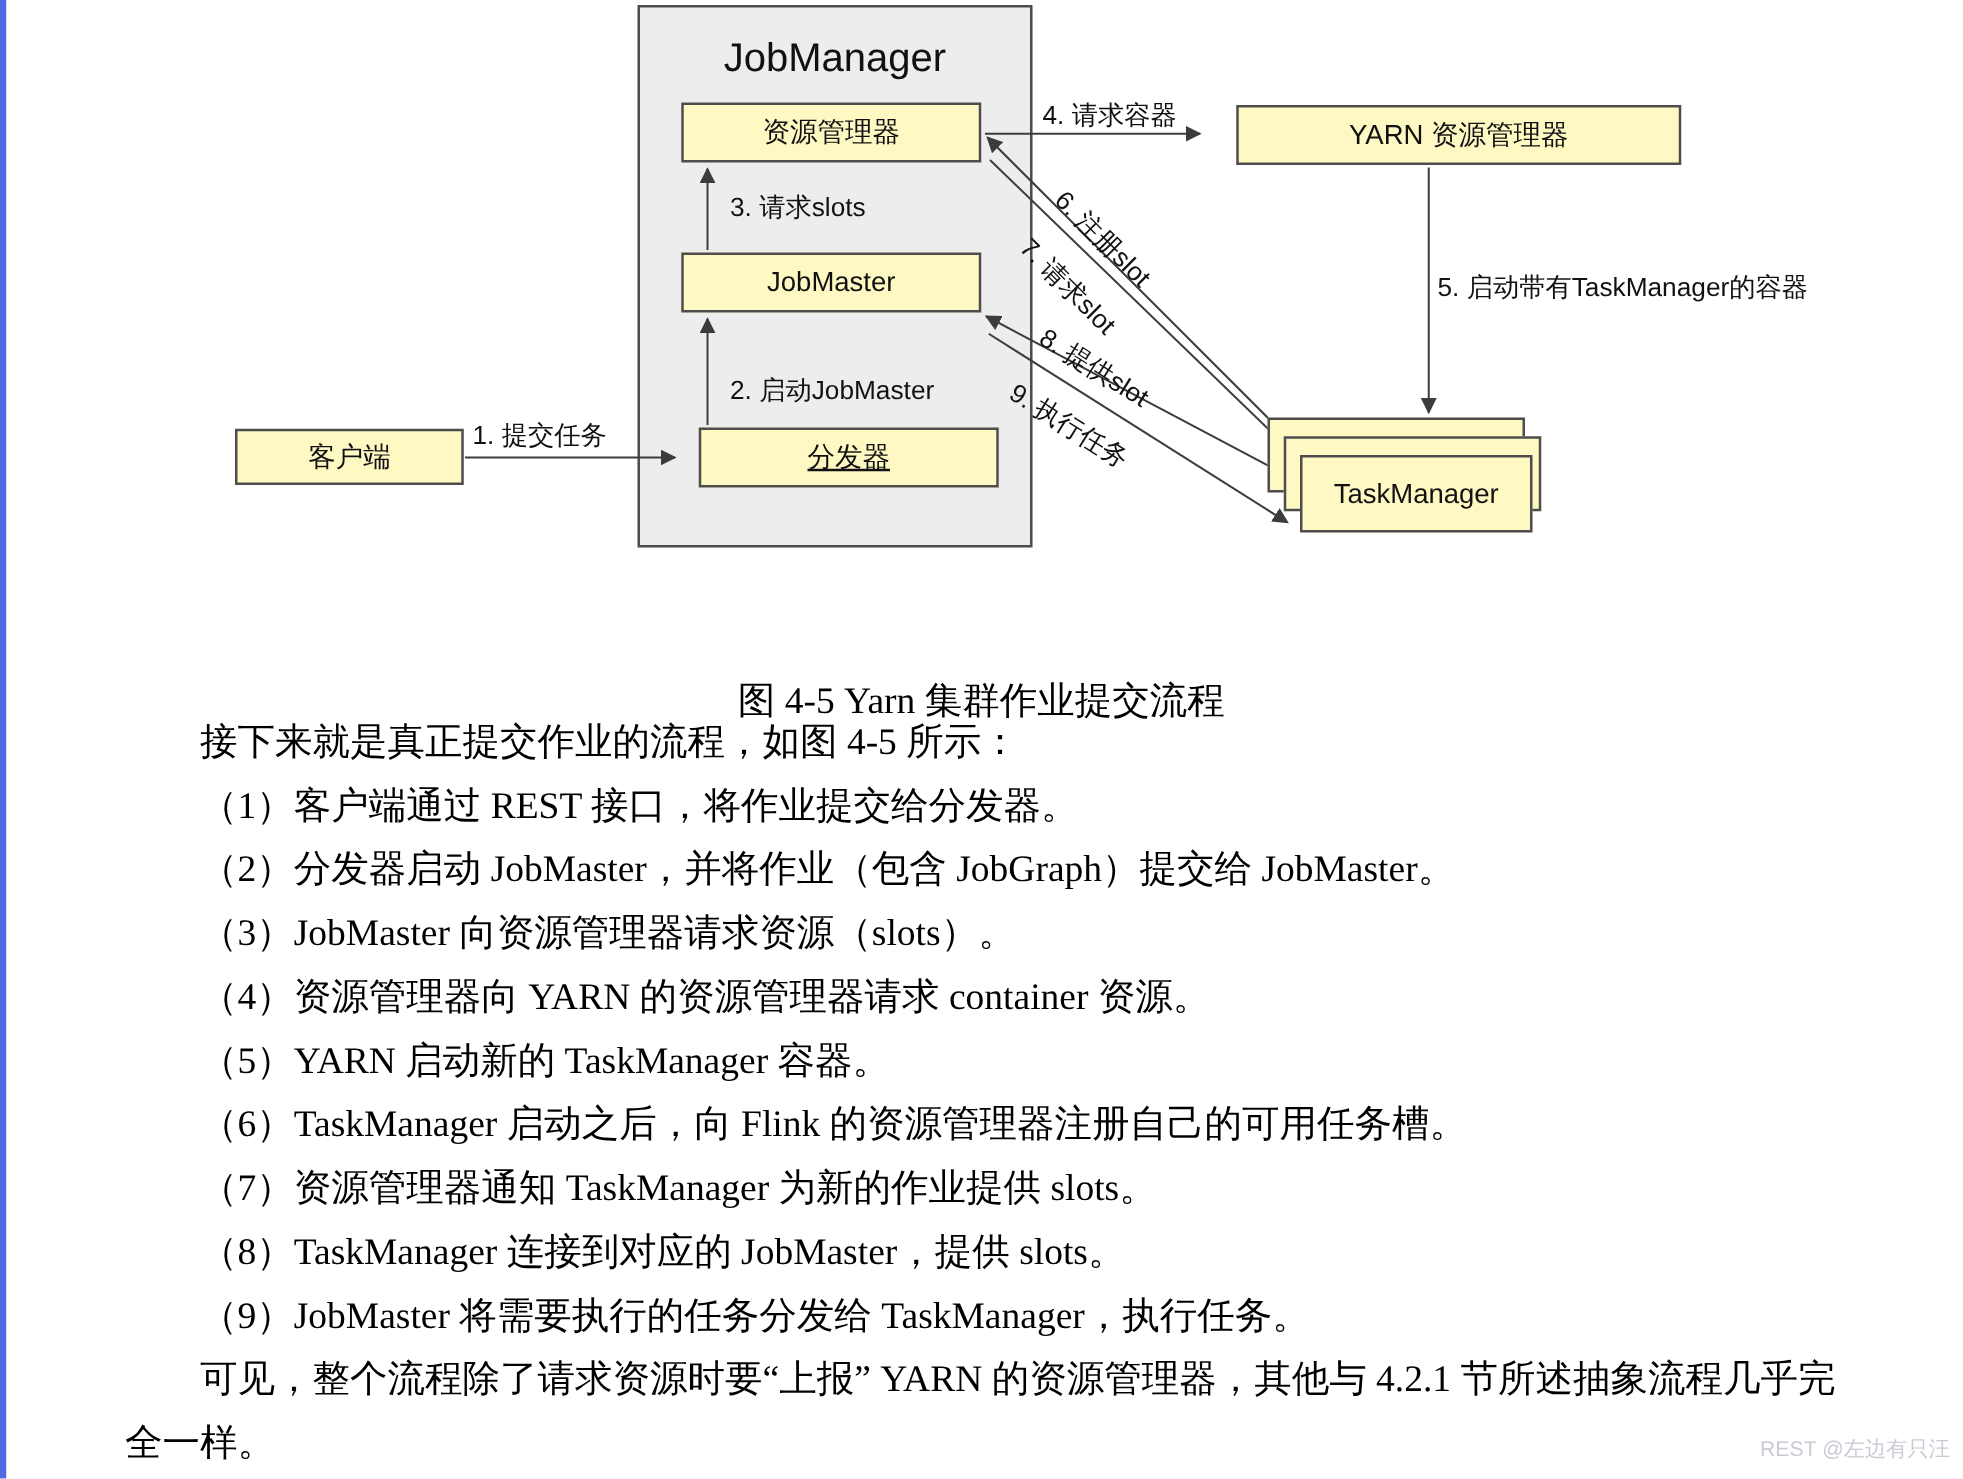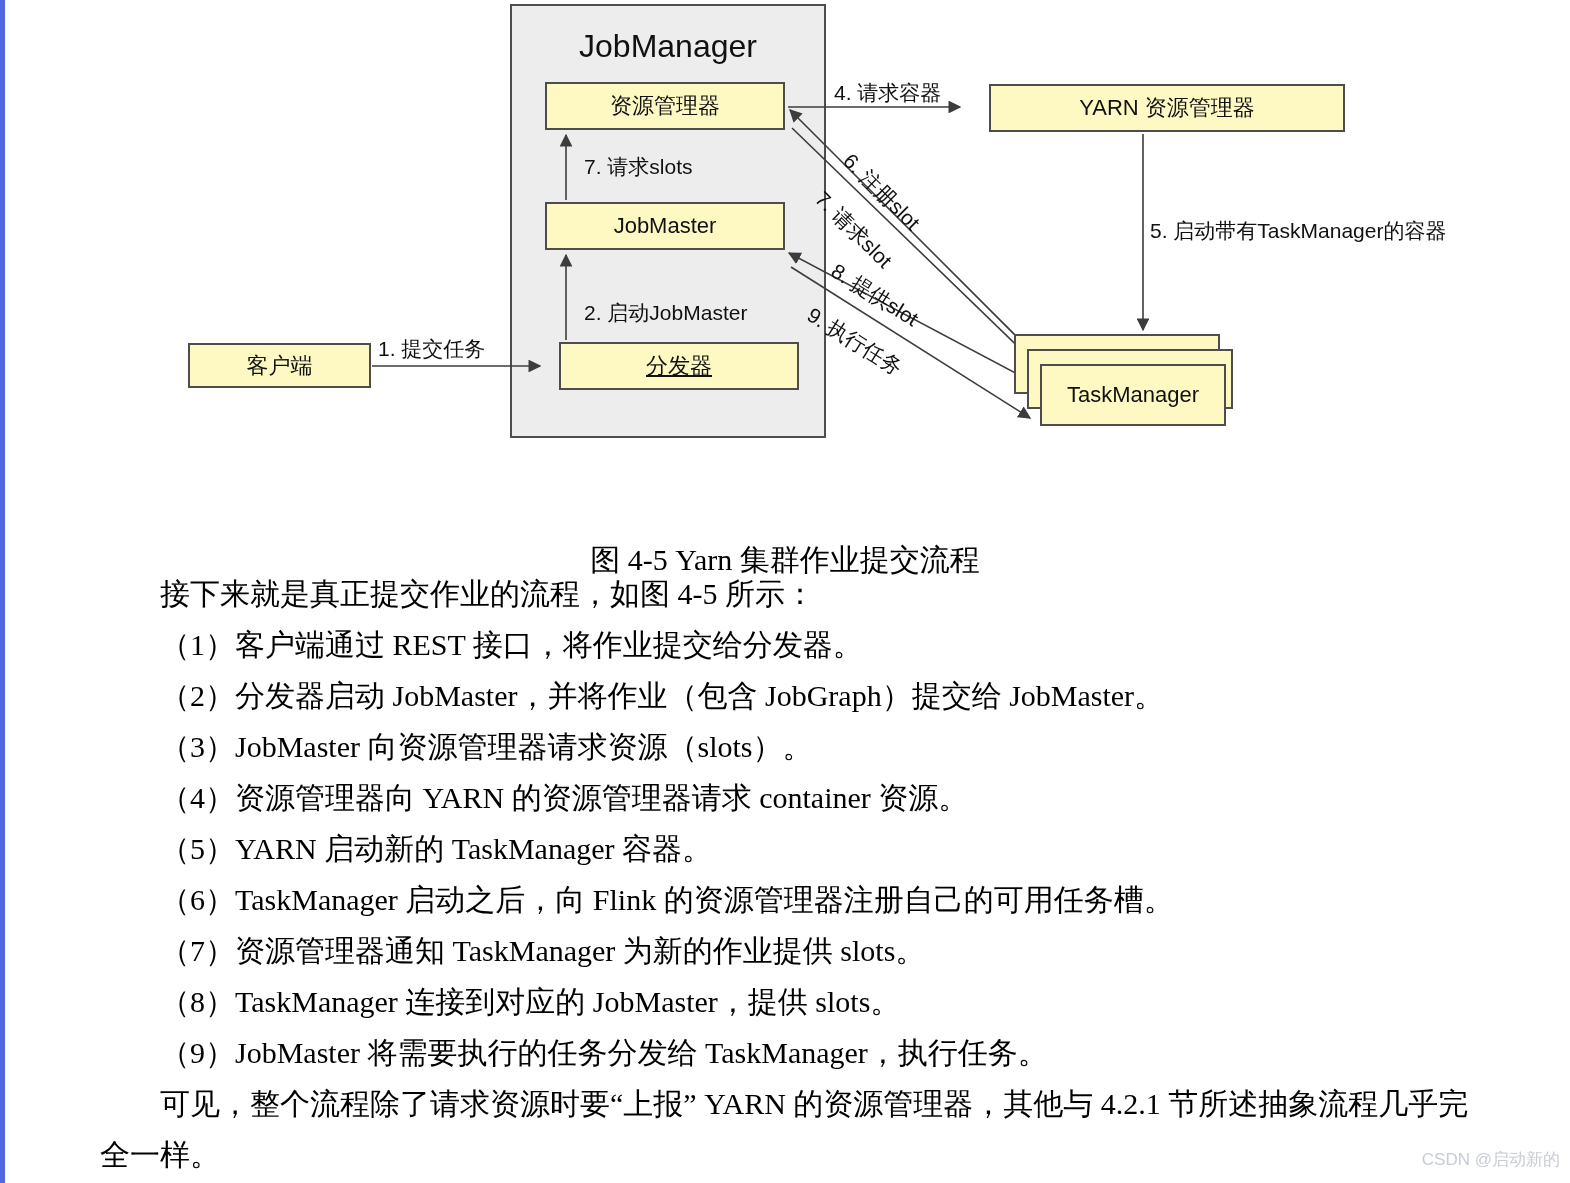--- a/index.html
+++ b/index.html
@@ -69,21 +69,21 @@
     <div class="node" style="left:545px;top:202px;width:240px;height:48px;">JobMaster</div>
     <div class="node" style="left:559px;top:342px;width:240px;height:48px;text-decoration:underline;">分发器</div>
     <div class="node" style="left:188px;top:343px;width:183px;height:45px;">客户端</div>
     <div class="node" style="left:965px;top:84px;width:356px;height:48px;margin-left:24px;">YARN 资源管理器</div>
     <div class="node" style="left:1014px;top:334px;width:206px;height:60px;"></div>
     <div class="node" style="left:1027px;top:349px;width:206px;height:60px;"></div>
     <div class="node" style="left:1040px;top:364px;width:186px;height:62px;">TaskManager</div>
 
     <div class="edge-label" style="left:378px;top:336px;">1. 提交任务</div>
     <div class="edge-label" style="left:584px;top:300px;">2. 启动JobMaster</div>
-    <div class="edge-label" style="left:584px;top:154px;">7. 请求slots</div>
+    <div class="edge-label" style="left:584px;top:154px;">3. 请求slots</div>
     <div class="edge-label" style="left:834px;top:80px;">4. 请求容器</div>
     <div class="edge-label" style="left:1150px;top:218px;">5. 启动带有TaskManager的容器</div>
     <div class="edge-label rot" style="left:856px;top:148px;transform:rotate(45deg);">6. 注册slot</div>
     <div class="edge-label rot" style="left:828px;top:186px;transform:rotate(45deg);">7. 请求slot</div>
     <div class="edge-label rot" style="left:840px;top:258px;transform:rotate(32deg);">8. 提供slot</div>
     <div class="edge-label rot" style="left:816px;top:302px;transform:rotate(32deg);">9. 执行任务</div>
   </div>
 
   <div class="caption">图 4-5 Yarn 集群作业提交流程</div>
 
@@ -94,14 +94,14 @@
     <p>（3）JobMaster 向资源管理器请求资源（slots）。</p>
     <p>（4）资源管理器向 YARN 的资源管理器请求 container 资源。</p>
     <p>（5）YARN 启动新的 TaskManager 容器。</p>
     <p>（6）TaskManager 启动之后，向 Flink 的资源管理器注册自己的可用任务槽。</p>
     <p>（7）资源管理器通知 TaskManager 为新的作业提供 slots。</p>
     <p>（8）TaskManager 连接到对应的 JobMaster，提供 slots。</p>
     <p>（9）JobMaster 将需要执行的任务分发给 TaskManager，执行任务。</p>
     <p>可见，整个流程除了请求资源时要“上报” YARN 的资源管理器，其他与 4.2.1 节所述抽象流程几乎完全一样。</p>
   </div>
 
-  <div class="watermark">CSDN @启动新的</div>
+  <div class="watermark">REST @左边有只汪</div>
 </div>
 
 </body></html>

